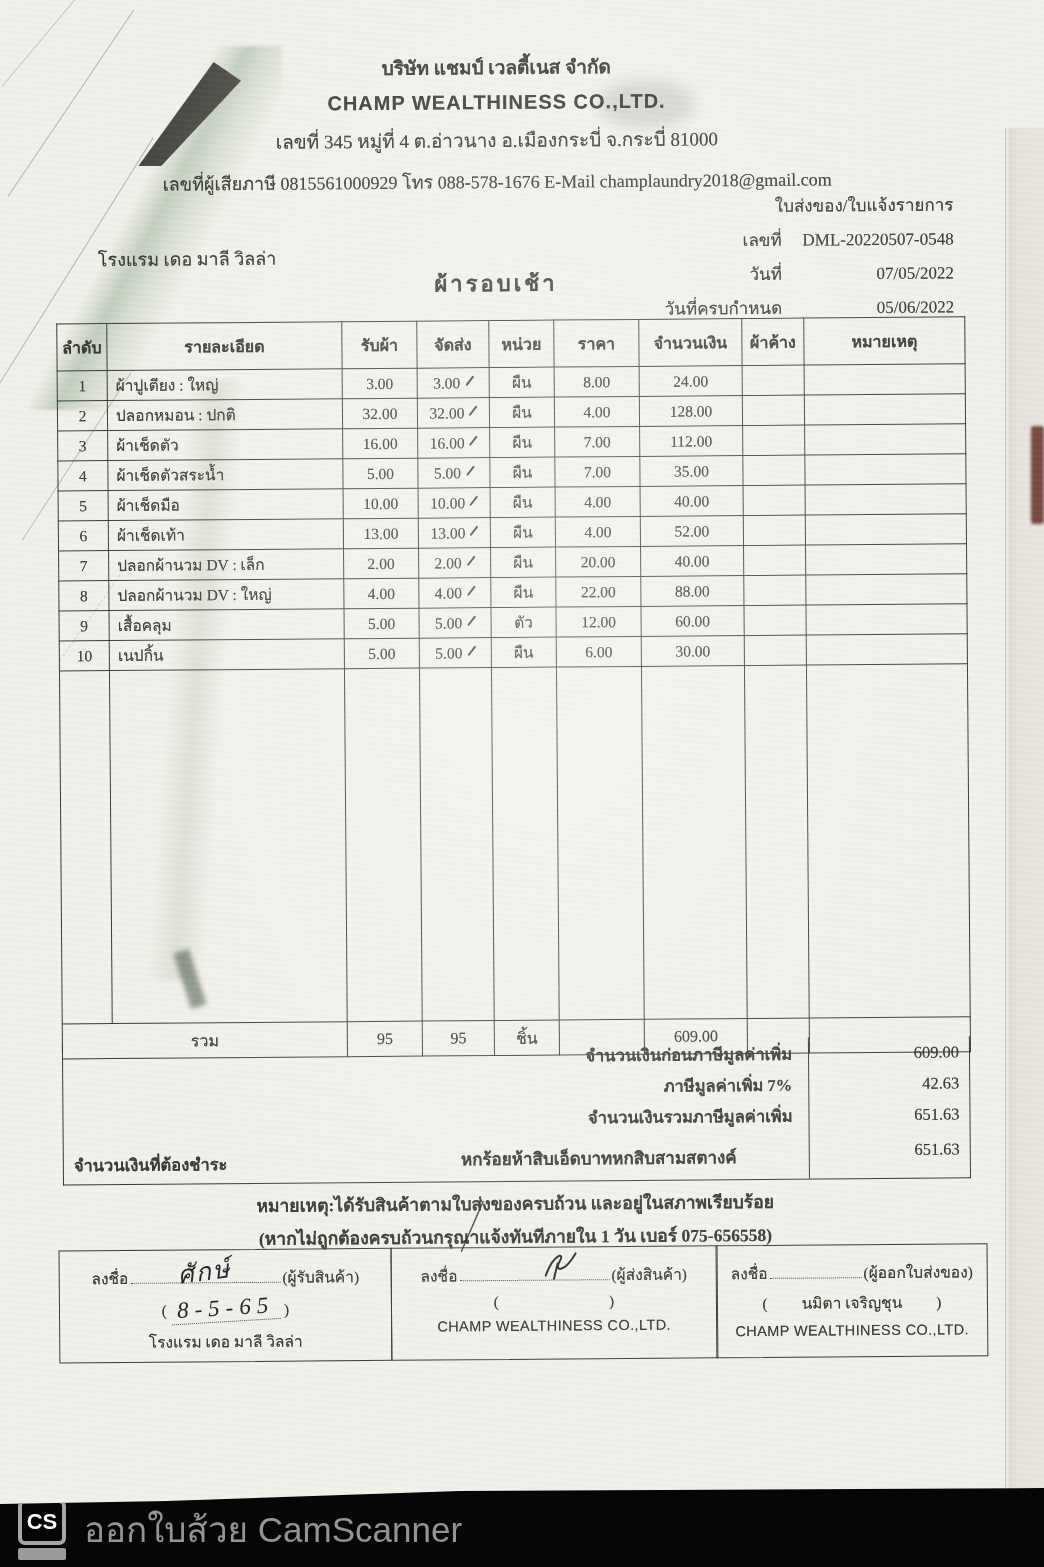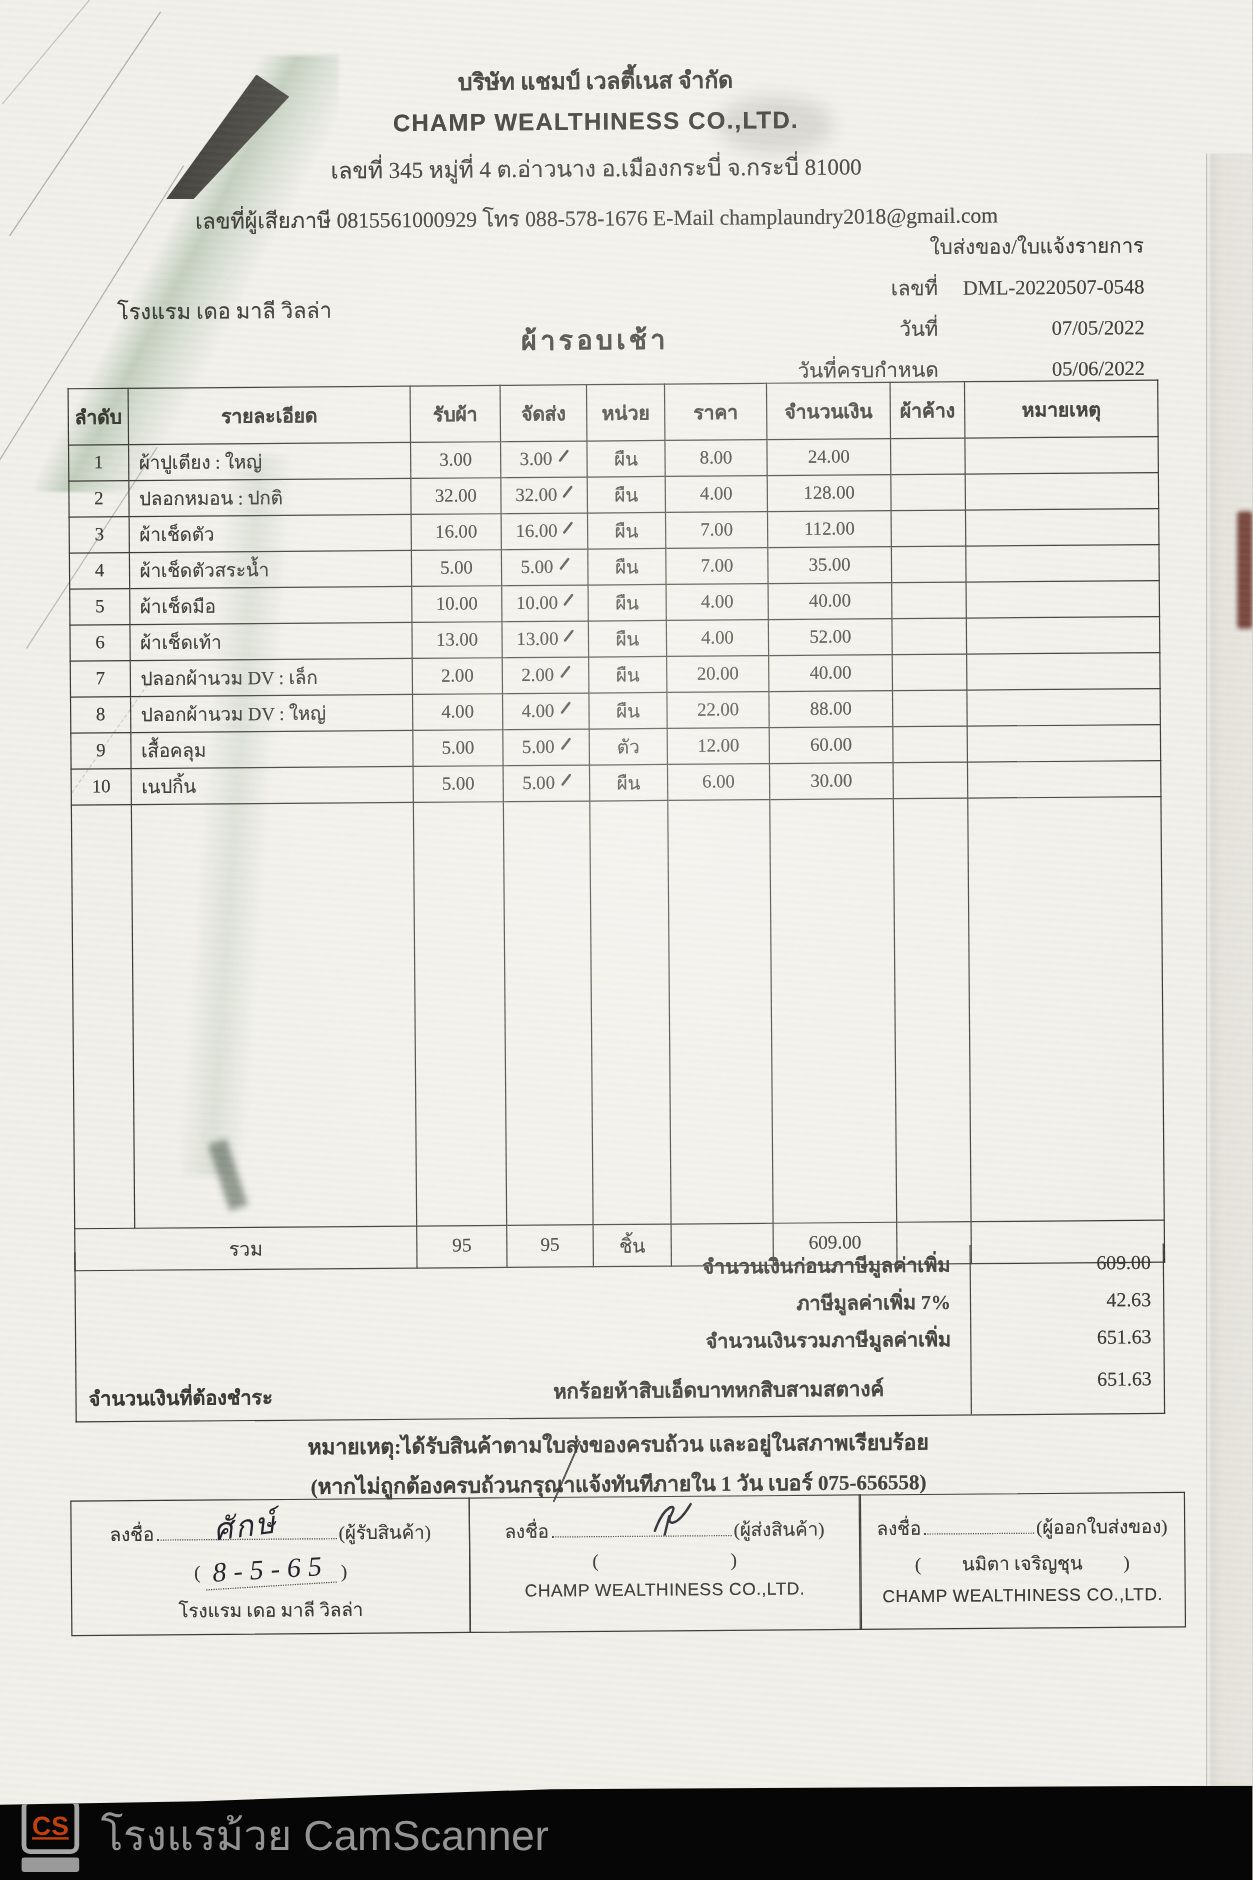--- a/index.html
+++ b/index.html
@@ -98,21 +98,21 @@
   .hand-sig{position:absolute;left:118px;top:1px;font-size:25px;transform:rotate(-7deg);letter-spacing:2px;}
   .hand-date{font-size:23px;letter-spacing:6px;display:inline-block;transform:rotate(-3deg);
     border-bottom:1.6px dotted #4a4a42;padding:0 6px;}
   .squiggle{position:absolute;left:148px;top:2px;}
   
   .scanbar{position:absolute;left:0;bottom:0;width:1044px;height:79px;background:#060606;z-index:5;
     clip-path:polygon(0 16px,16% 13px,44% 3px,100% 0,100% 100%,0 100%);}
   .scan-inner{position:absolute;left:18px;bottom:7px;display:flex;align-items:center;gap:18px;}
   .cs-logo{display:flex;flex-direction:column;align-items:center;}
   .cs-box{width:40px;height:38px;border:4px solid #a6a6a6;border-radius:7px;display:flex;align-items:center;justify-content:center;
-    color:#c2410c;font:bold 22px "Liberation Sans",sans-serif;text-decoration:underline;}
+    color:#ffffff;font:bold 22px "Liberation Sans",sans-serif;}
   .cs-base{margin-top:3px;width:48px;height:12px;background:#9a9a9a;border-radius:2px;}
   .scan-text{color:#949494;font-size:35px;font-family:"Liberation Sans",sans-serif;}
 </style>
 </head>
 <body>
 
 <div class="page">
 
   <div class="green-band"></div>
   <div class="green-band2"></div>
@@ -383,17 +383,17 @@
     </div>
 
   </div>
 
   <div class="scanbar">
     <div class="scan-inner">
       <div class="cs-logo">
         <div class="cs-box">CS</div>
         <div class="cs-base"></div>
       </div>
-      <div class="scan-text">โรงแรม้วย CamScanner</div>
+      <div class="scan-text">ออกใบส้วย CamScanner</div>
     </div>
   </div>
 
 </div>
 
 </body></html>

